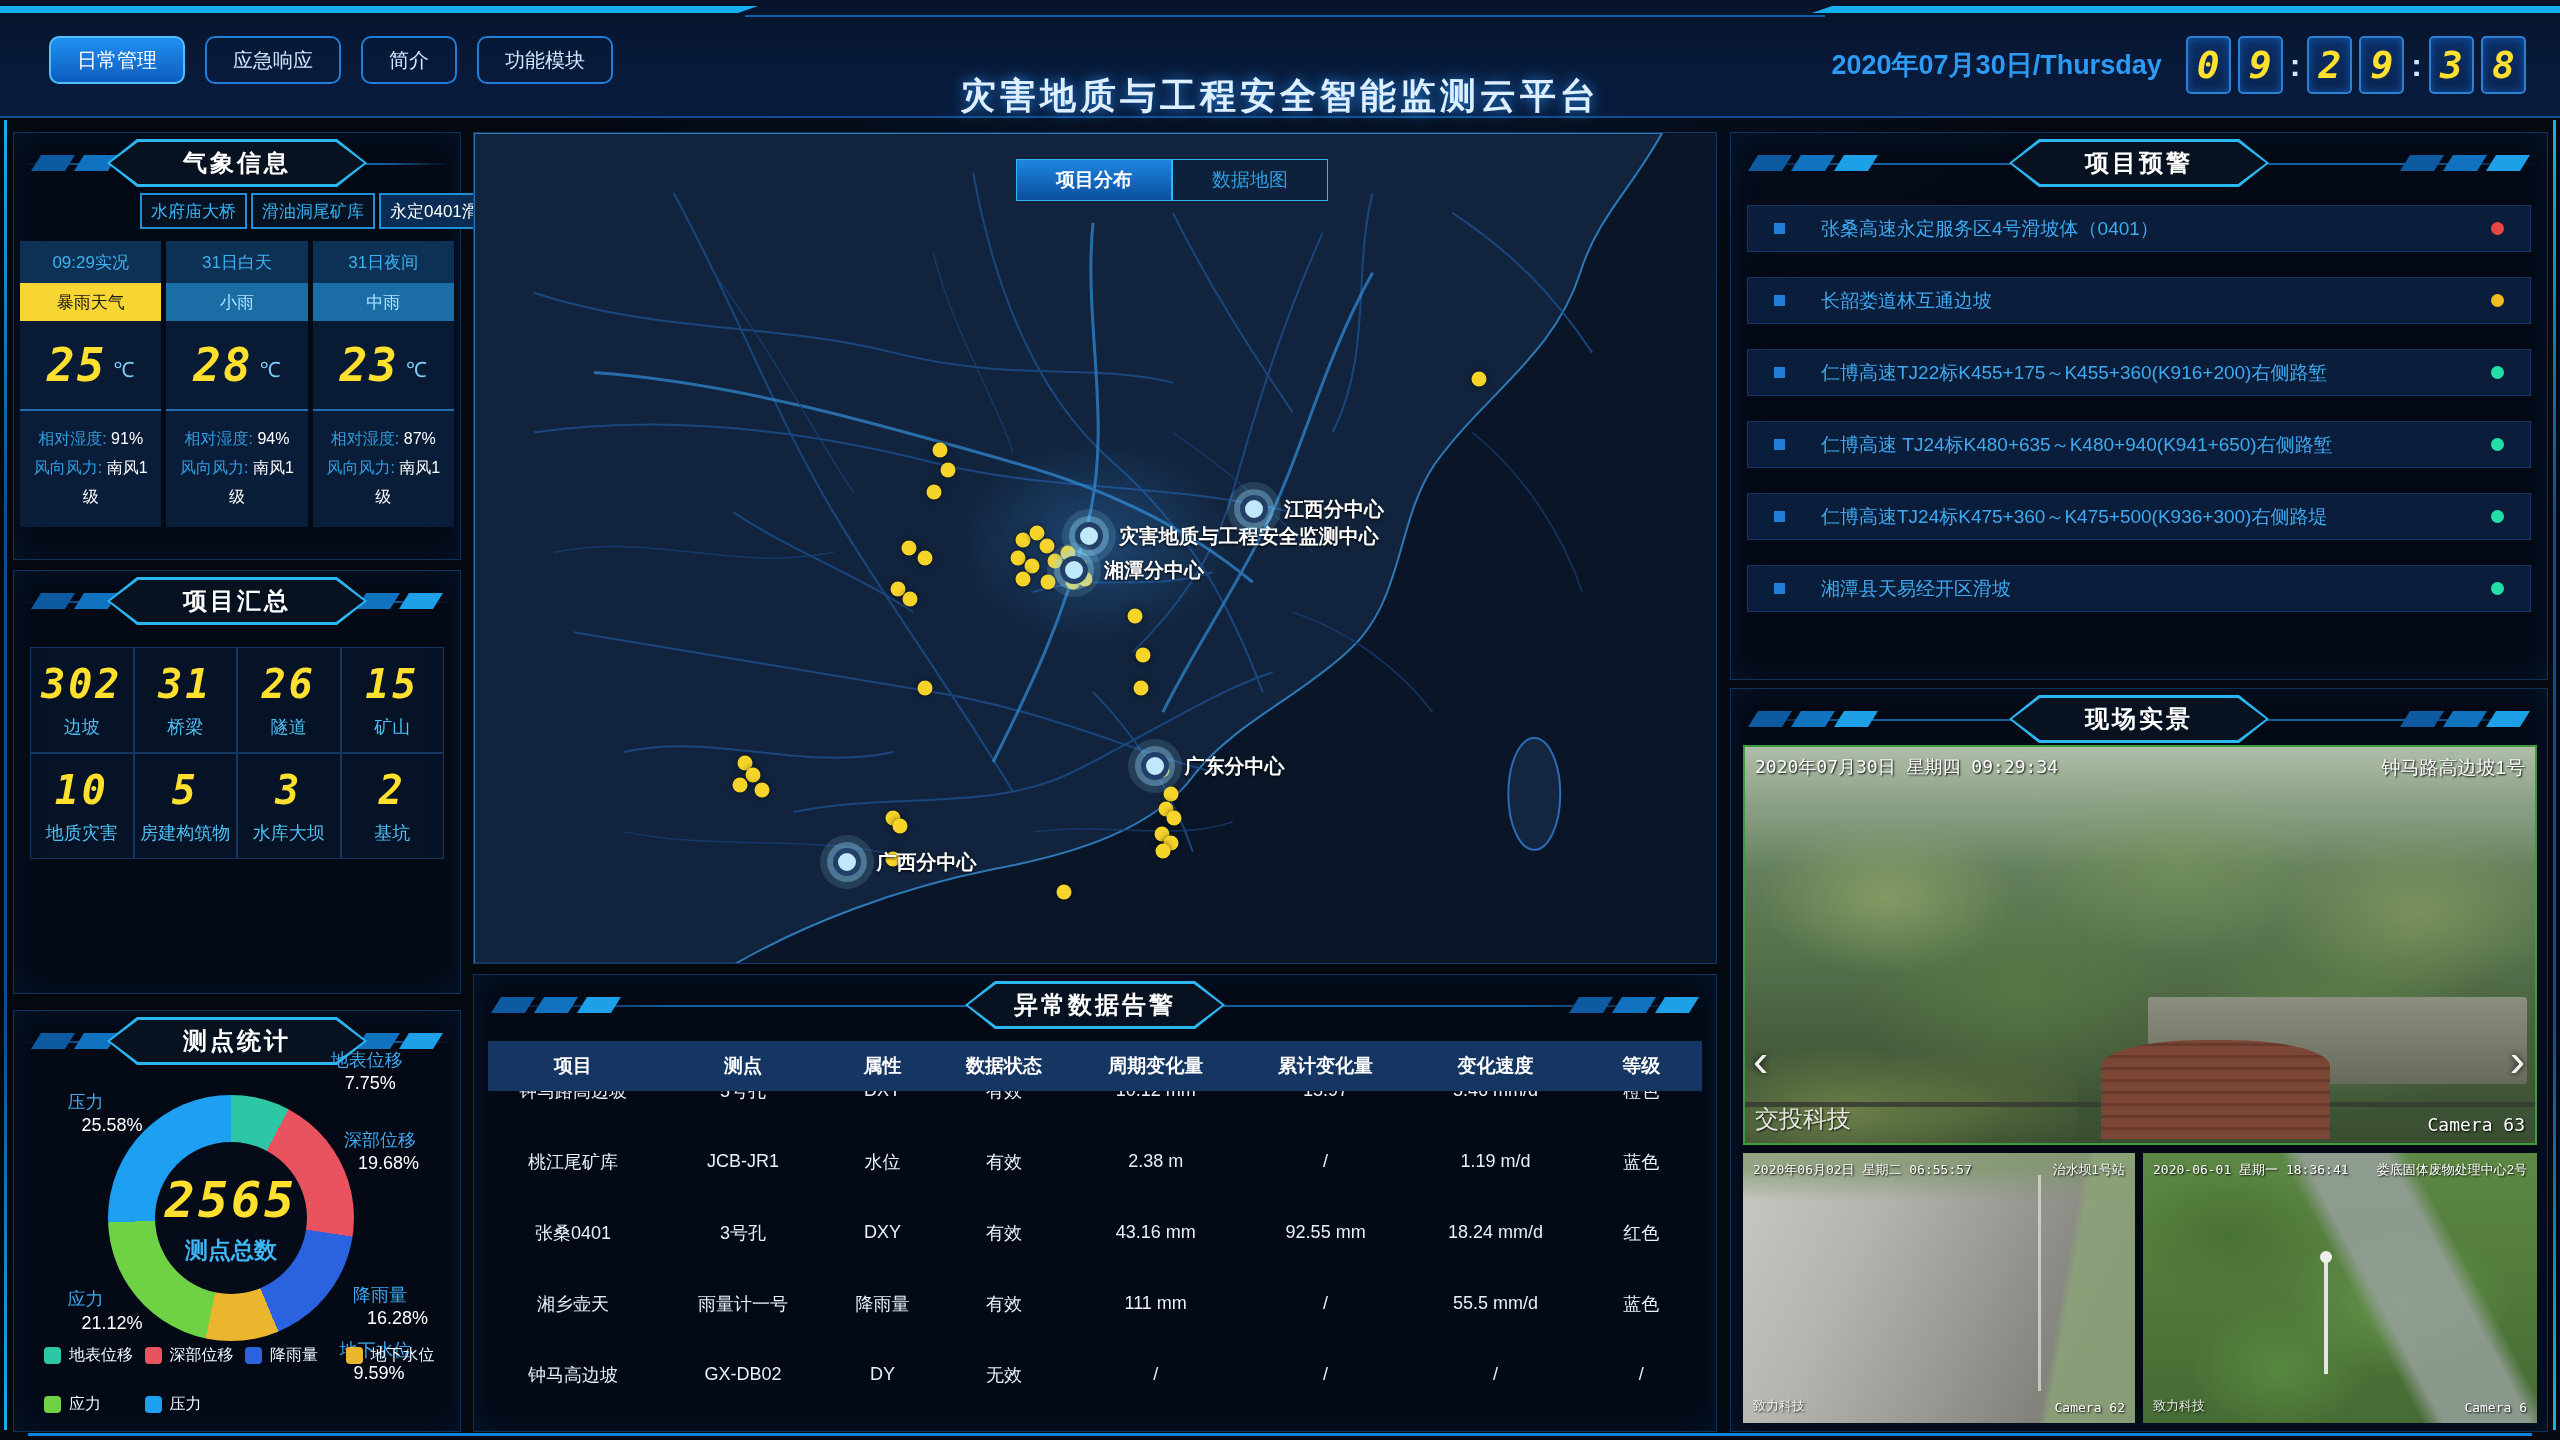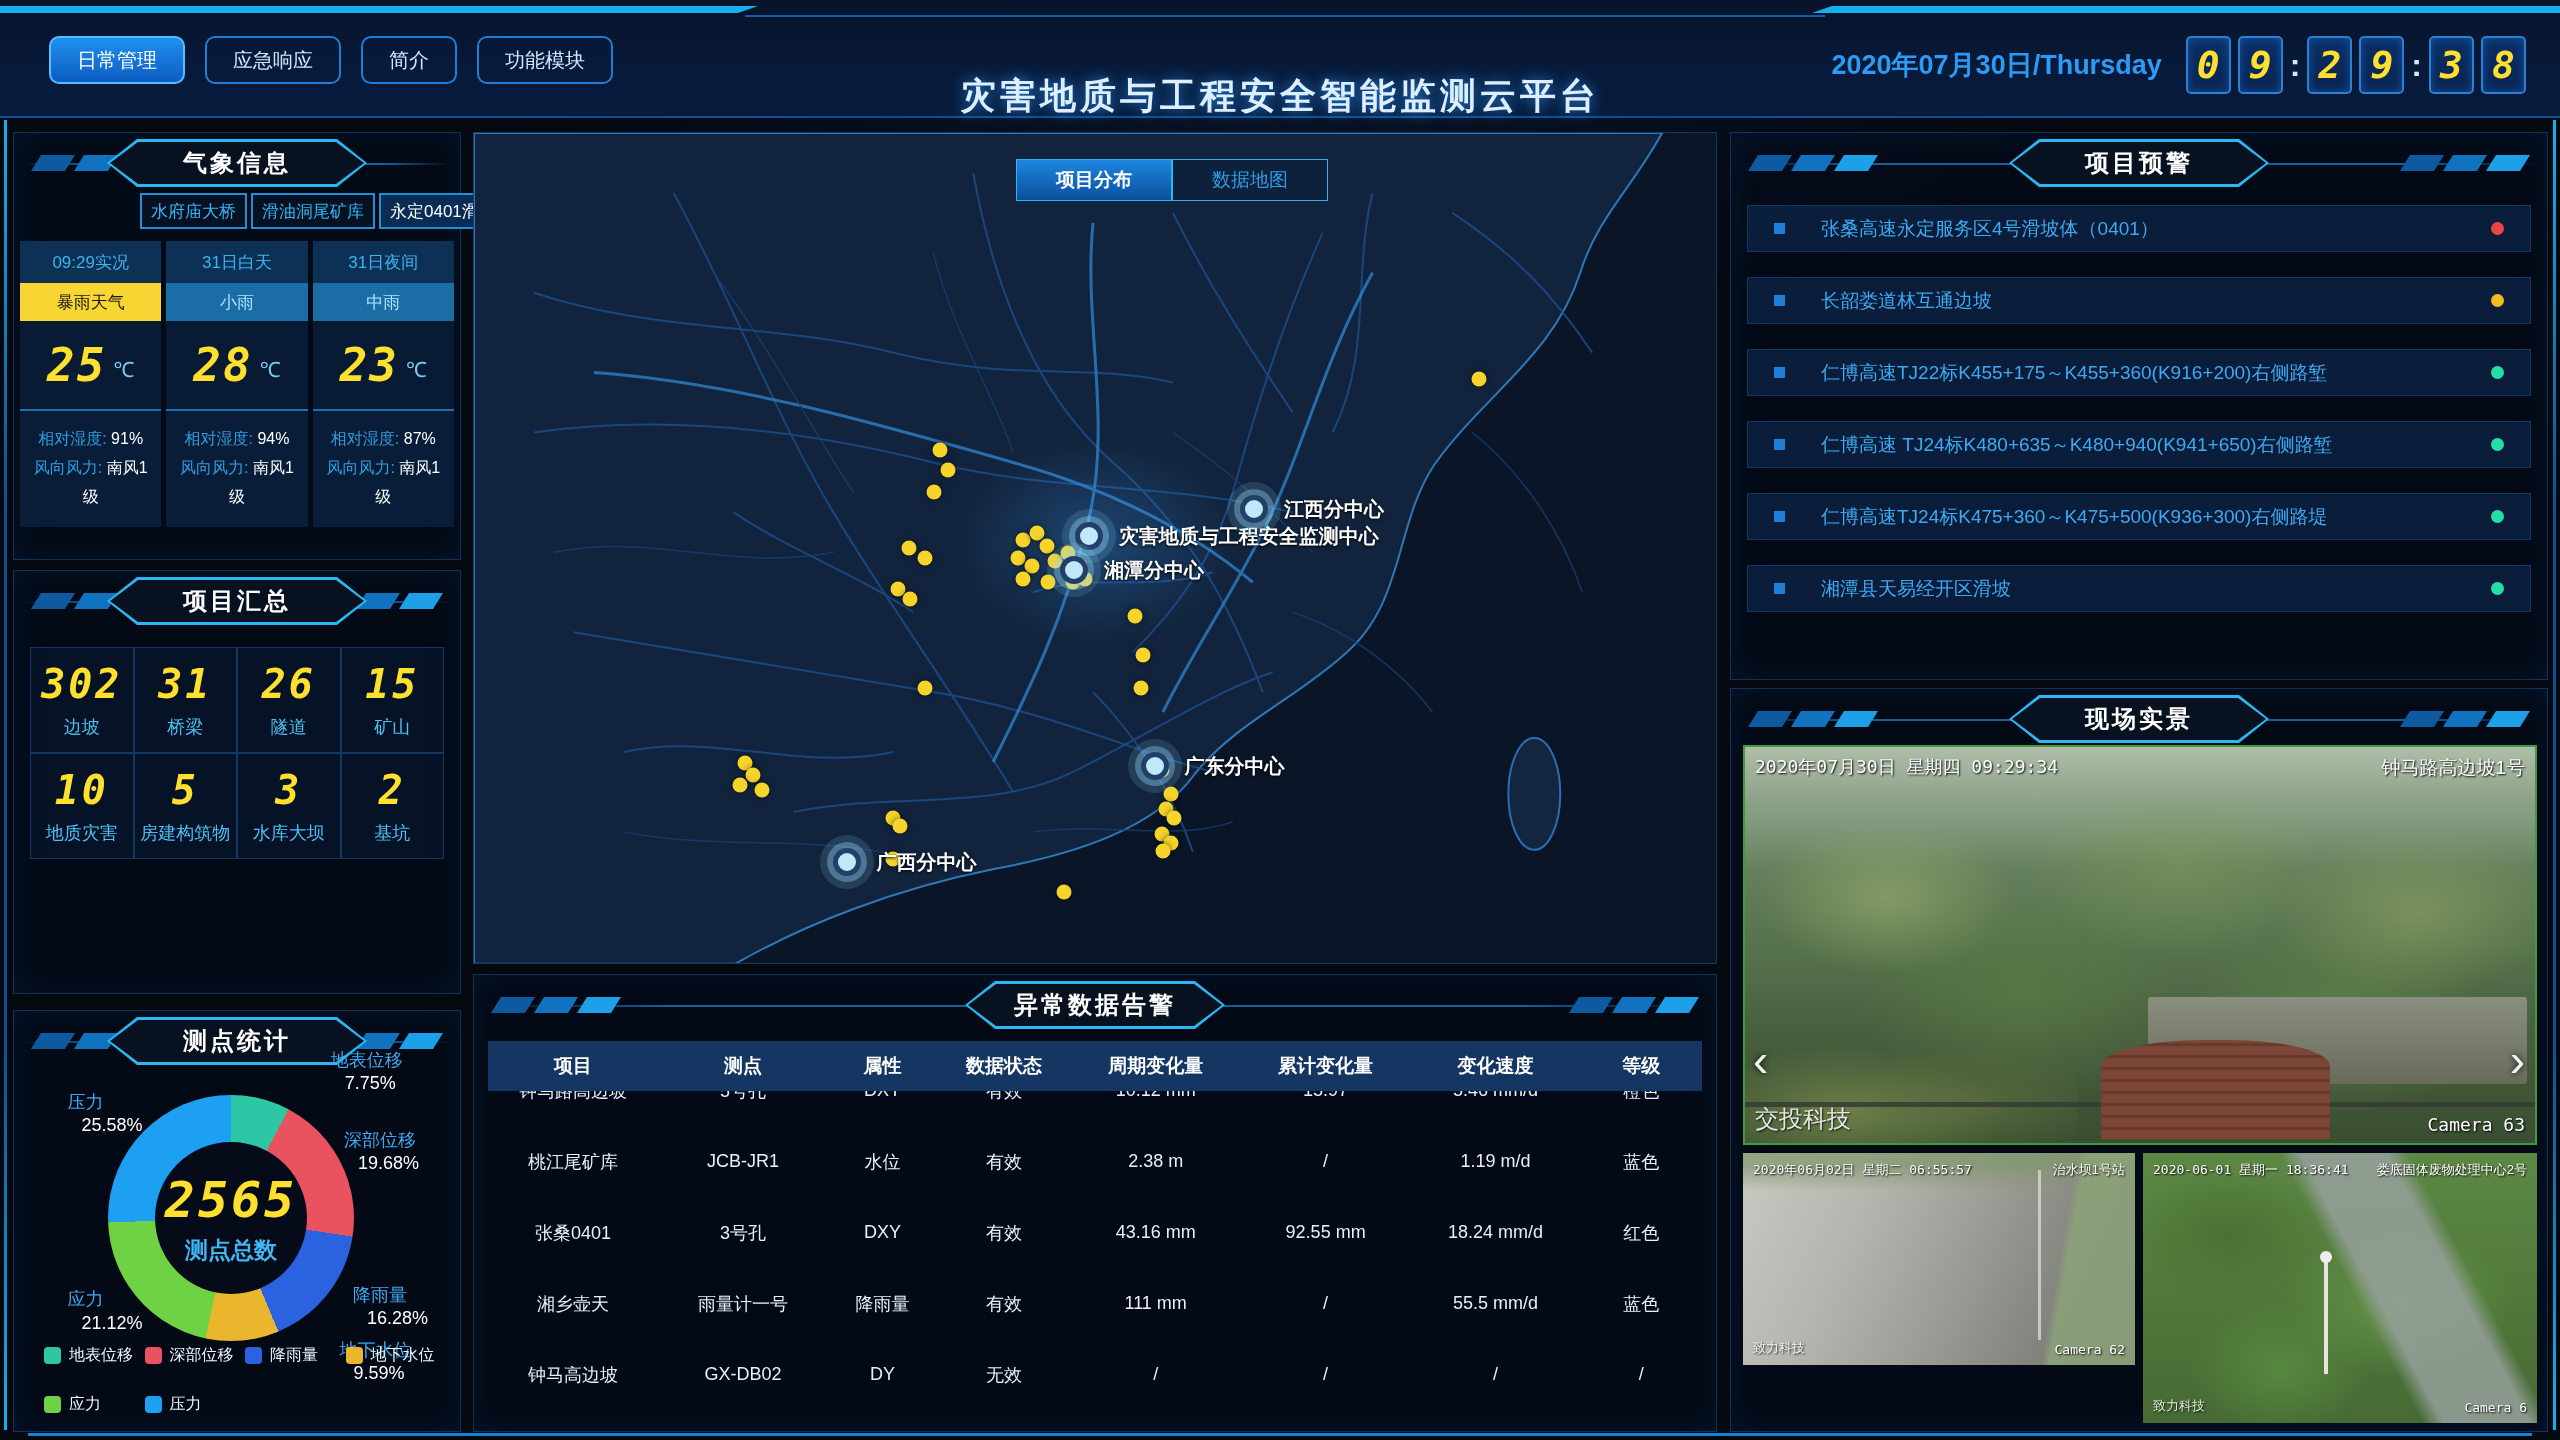--- a/index.html
+++ b/index.html
@@ -152,21 +152,21 @@
       linear-gradient(180deg,#8fa58a 0%,#7d977a 15%,#647f5b 32%,#55724c 52%,#485f3e 72%,#394e31 100%); }
   .cam-wall { position:absolute; right:1%; bottom:15%; width:48%; height:22%;
     background:linear-gradient(180deg,#8a8f80,#666b5c); border-radius:3px; }
   .cam-brick { position:absolute; left:45%; bottom:1%; width:29%; height:25%;
     background:repeating-linear-gradient(0deg,#7b4636 0 9px,#683a2c 9px 12px);
     border-radius:45% 45% 0 0 / 26%; }
   .cam-rail { position:absolute; left:0; right:0; bottom:9%; height:5px; background:#363b32; opacity:.85; }
   .cam-bush { position:absolute; left:0; bottom:0; width:42%; height:26%;
     background:radial-gradient(60% 80% at 30% 70%, #6d7f48, transparent 80%),
                radial-gradient(50% 70% at 70% 60%, #55683c, transparent 80%); }
-  .cam-thumb-l { left:12px; top:464px; width:392px; height:212px;
+  .cam-thumb-l { left:12px; top:464px; width:392px; height:270px;
     background:
       linear-gradient(100deg, transparent 78%, rgba(140,165,120,.8) 80%),
       linear-gradient(0deg, transparent 82%, rgba(125,150,105,.7) 94%),
       linear-gradient(115deg,#c9c9c3 0%,#b5b5af 30%,#9c9c96 55%,#84847e 78%,#6e6e68 100%); }
   .cam-pole { position:absolute; right:24%; top:8%; width:3px; height:80%; background:#d8d8d2; opacity:.8; }
   .cam-thumb-r { left:412px; top:464px; width:394px; height:270px;
     background:
       linear-gradient(62deg, transparent 52%, rgba(150,160,155,.85) 56%, rgba(150,160,155,.85) 72%, transparent 76%),
       radial-gradient(130px 90px at 22% 30%, rgba(70,110,50,.8), transparent 75%),
       radial-gradient(150px 100px at 65% 55%, rgba(105,155,75,.8), transparent 75%),

